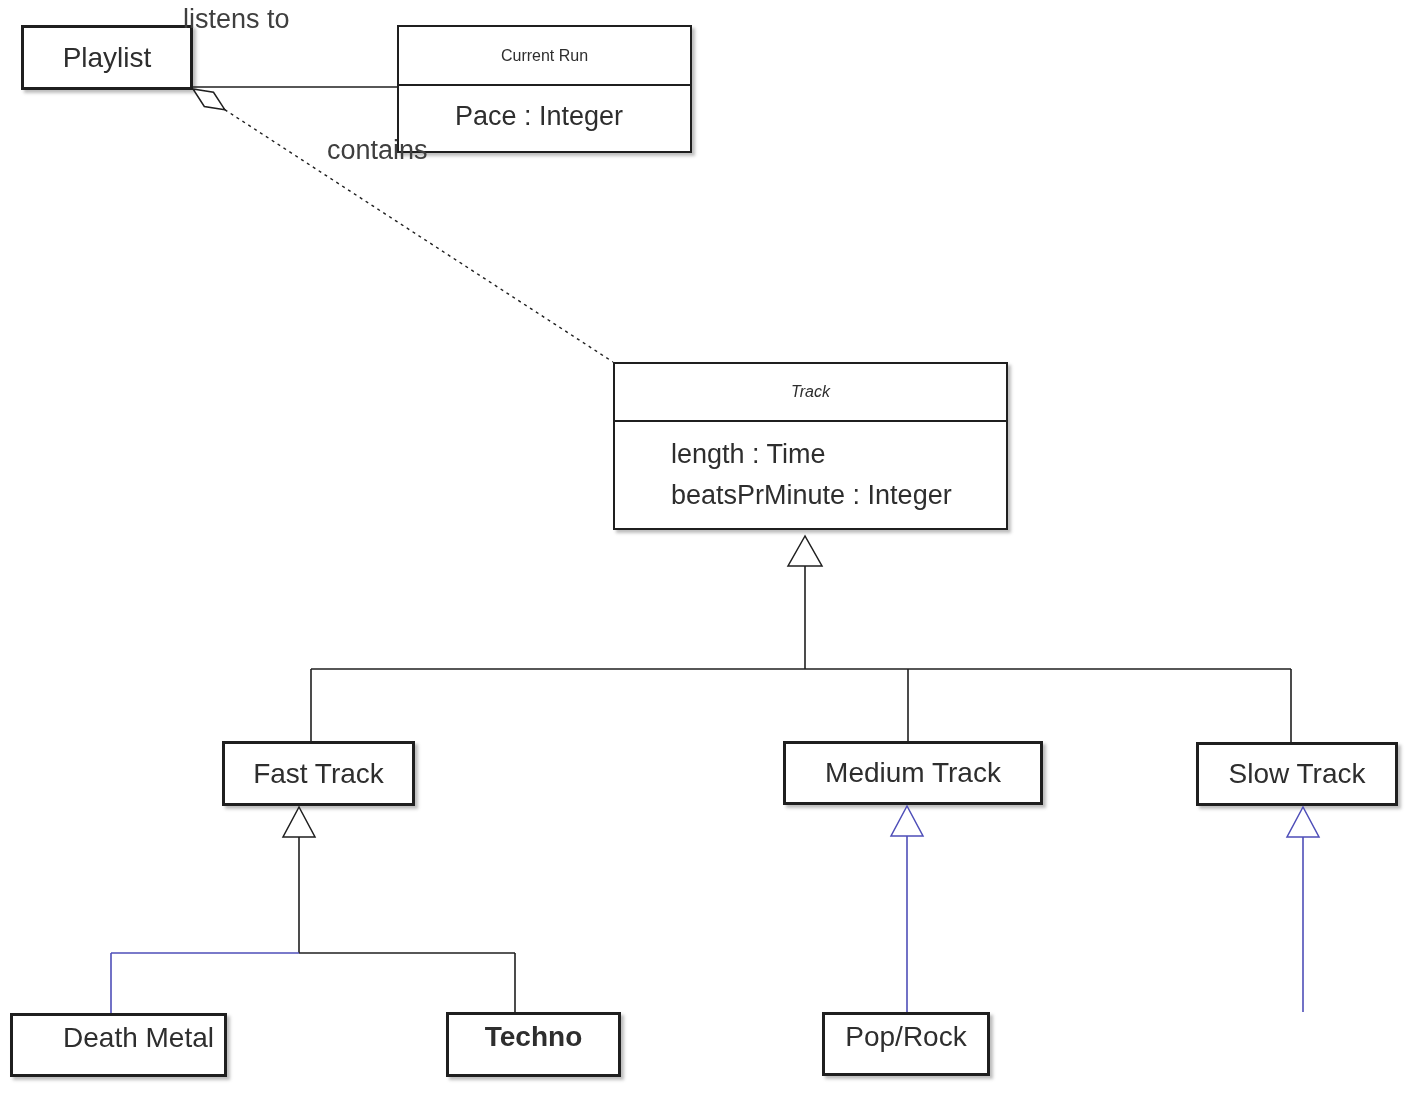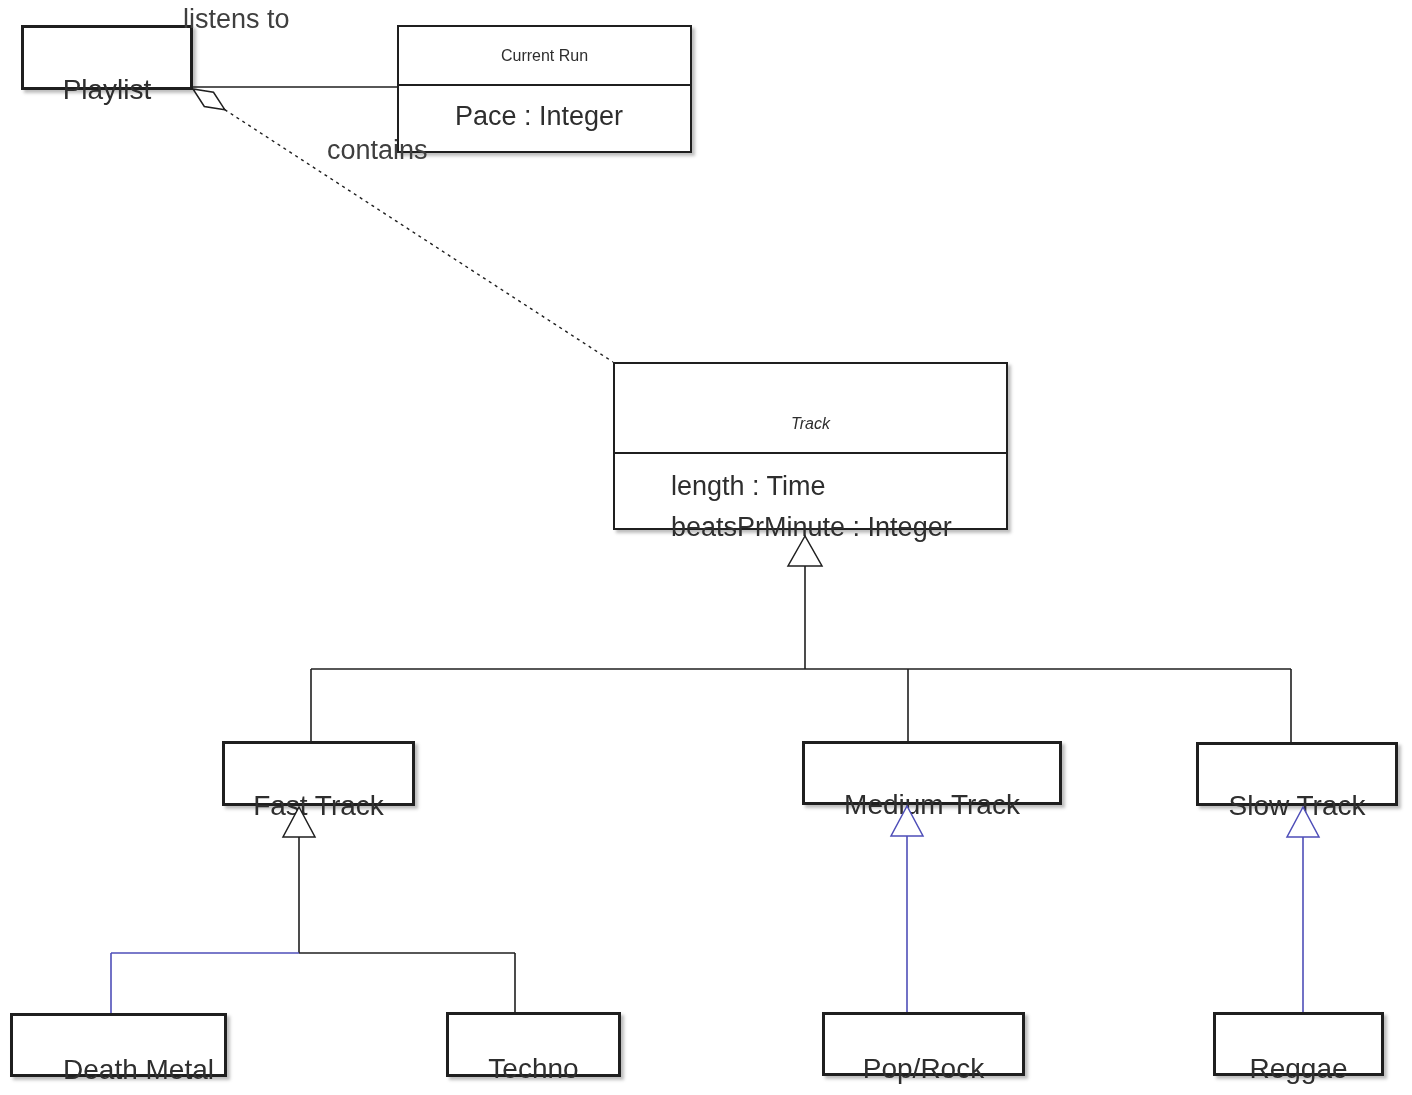--- a/index.html
+++ b/index.html
@@ -9,21 +9,21 @@
   }
   #edges{position:absolute;left:0;top:0;width:1412px;height:1095px;z-index:2;}
   .uml-class{
     position:absolute;background:#ffffff;border:2px solid #1f1f1f;
     box-sizing:border-box;z-index:1;
     box-shadow:3px 3px 3px rgba(110,110,110,0.45);
   }
   .uml-class.thick{border-width:3px;}
   .name{
     display:flex;align-items:center;justify-content:center;
-    font-size:28px;color:#2e2e2e;white-space:nowrap;margin-top:32px;
+    font-size:28px;color:#2e2e2e;white-space:nowrap;
   }
   .name.italic{font-style:italic;}
   .name.top{align-items:flex-start;padding-top:6px;}
   .compartment-title{
     display:flex;align-items:center;justify-content:center;
     border-bottom:2px solid #1f1f1f;box-sizing:border-box;
     font-size:16px;color:#2e2e2e;white-space:nowrap;
   }
   .compartment-attrs{
     padding:10px 0 0 12px;box-sizing:border-box;
@@ -56,43 +56,40 @@
     <div class="compartment-attrs" style="padding-top:12px;">
       <div class="attr">length : Time</div>
       <div class="attr">beatsPrMinute : Integer</div>
     </div>
   </div>
 
   <div class="uml-class thick" style="left:222px;top:741px;width:193px;height:65px;">
     <div class="name" style="height:100%;border-radius:12px;">Fast Track</div>
   </div>
 
-  <div class="uml-class thick" style="left:802px;top:741px;width:260px;height:64px;">
+  <div class="uml-class thick" style="left:783px;top:741px;width:260px;height:64px;">
     <div class="name" style="height:100%;">Medium Track</div>
   </div>
 
   <div class="uml-class thick" style="left:1196px;top:742px;width:202px;height:64px;text-align:center;">
     <div class="name" style="height:100%;">Slow Track</div>
   </div>
 
   <div class="uml-class thick" style="left:10px;top:1013px;width:217px;height:64px;padding-left:40px;">
     <div class="name top" style="height:100%;">Death Metal</div>
   </div>
 
-  <div class="uml-class thick" style="left:446px;top:1012px;width:175px;height:65px;">
+  <div class="uml-class thick" style="left:446px;top:1012px;width:175px;height:65px;font-weight:bold;">
     <div class="name top" style="height:100%;">Techno</div>
   </div>
 
-  <div class="uml-class thick" style="left:822px;top:1012px;width:203px;height:64px;">
+  <div class="uml-class thick" style="left:822px;top:1012px;width:168px;height:64px;">
     <div class="name top" style="height:100%;">Pop/Rock</div>
   </div>
 
-  <div class="uml-class thick" style="left:1213px;top:1012px;width:171px;height:64px;">
-    <div class="name top" style="height:100%;">Reggae</div>
-  </div>
 
   <svg id="edges" viewBox="0 0 1412 1095" xmlns="http://www.w3.org/2000/svg" style="pointer-events:none;">
 
     <g>
       <line x1="193" y1="87" x2="397" y2="87" stroke-width="1.6" stroke="#1f1f1f"></line>
     </g>
 
     <g>
       <line x1="224.8" y1="109.7" x2="613" y2="362" stroke-width="1.4" stroke-dasharray="3 4" stroke="#1f1f1f"></line>
       <polygon points="193,89 213.5,92.3 224.8,109.7 204.3,106.5" fill="#ffffff" stroke-width="1.5" stroke="#1f1f1f"></polygon>

